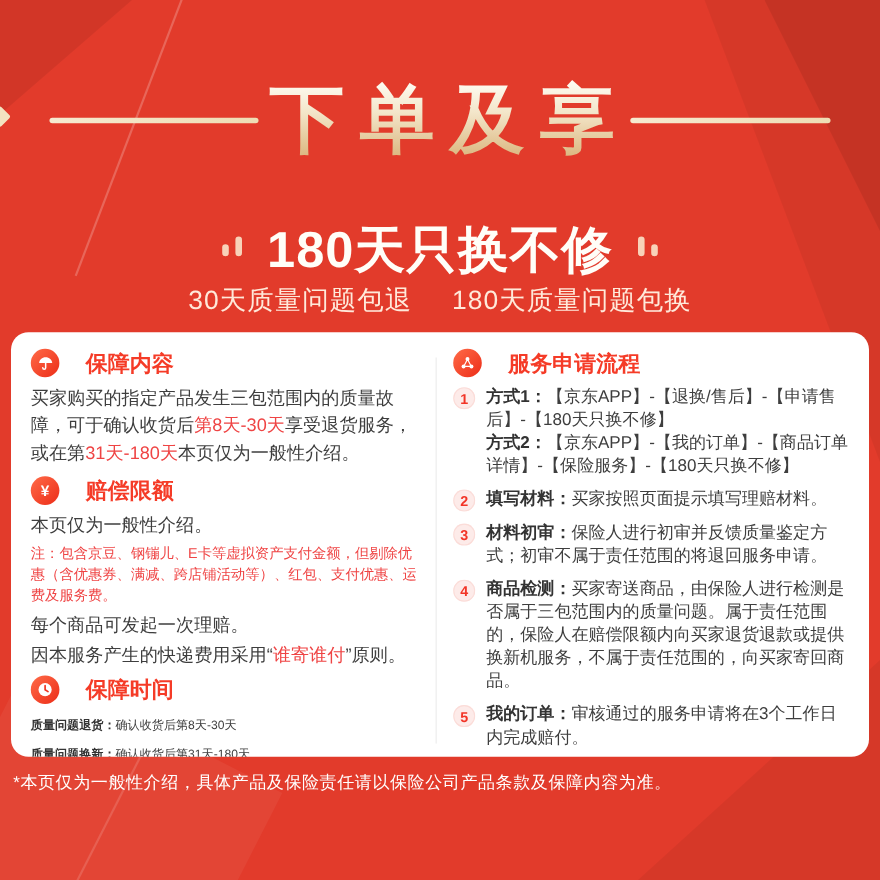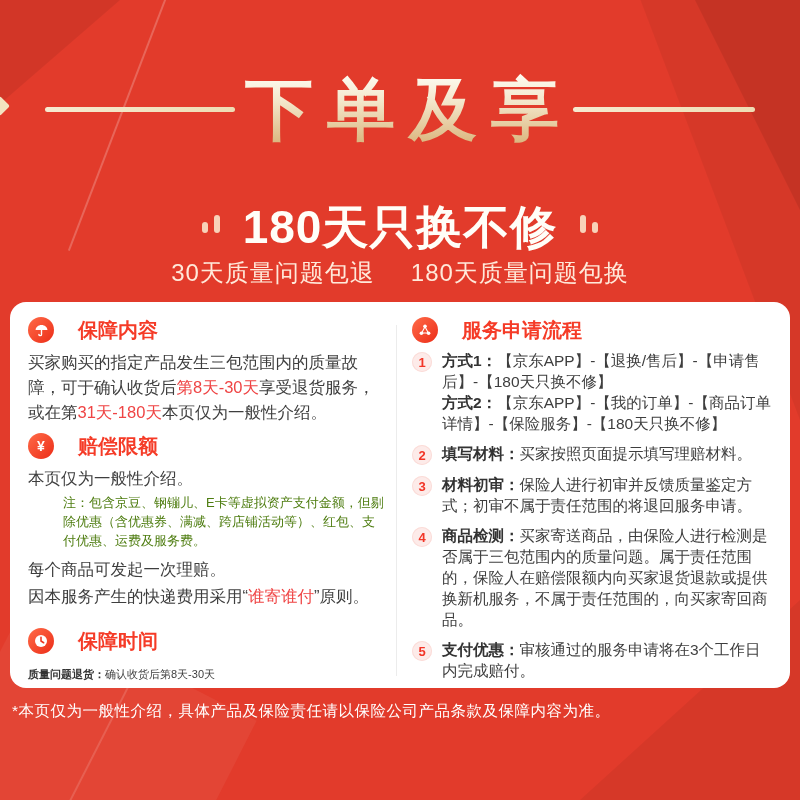--- a/index.html
+++ b/index.html
@@ -59,23 +59,23 @@
   .sec-h.mt { margin-top:2px; }
   .icon-badge { width:26px; height:26px; border-radius:50%; flex:none;
     background:linear-gradient(135deg,#ff6b48,#ec2d18);
     display:flex; align-items:center; justify-content:center;
     color:#fff; font-size:14px; font-weight:bold; }
   .sec-title { font-size:20px; font-weight:bold; color:#f53b27; }
   .body-t { font-size:16.5px; line-height:25px; color:#3e3e3e; }
   .p1 { margin-bottom:8px; }
   .b { font-weight:normal; color:#ef4444; }
   .limit-line { margin-bottom:2px; }
-  .note { font-size:13px; line-height:19px; color:#4d7c0f; margin-bottom:7px;margin-left:35px; }
+  .note { font-size:13px; line-height:19px; color:#ef4444; margin-bottom:7px; }
   .claim-line { margin-bottom:2px; }
-  .ship-line { margin-bottom:19px; }
+  .ship-line { margin-bottom:5px; }
   .sched { font-size:11px; line-height:26px; color:#3e3e3e; }
   .sched .lab { font-weight:bold; color:#333; }
   
   .step { display:flex; gap:10px; margin-bottom:9px; }
   .step-num { flex:none; width:20px; height:20px; border-radius:50%;
     background:#fdebe9; color:#f23527; font-size:13px; font-weight:bold;
     display:flex; align-items:center; justify-content:center; margin-top:2px;
     box-shadow:0 0 0 1px #fbdcd8 inset; }
   .step-body { font-size:15.5px; line-height:21px; color:#3e3e3e; }
   .step-lab { font-weight:bold; color:#333; }
@@ -193,21 +193,21 @@
           <div class="step-body"><span class="step-lab">材料初审：</span><span>保险人进行初审并反馈质量鉴定方式；初审不属于责任范围的将退回服务申请。</span></div>
         </div>
 
         <div class="step">
           <span class="step-num">4</span>
           <div class="step-body"><span class="step-lab">商品检测：</span><span>买家寄送商品，由保险人进行检测是否属于三包范围内的质量问题。属于责任范围的，保险人在赔偿限额内向买家退货退款或提供换新机服务，不属于责任范围的，向买家寄回商品。</span></div>
         </div>
 
         <div class="step">
           <span class="step-num">5</span>
-          <div class="step-body"><span class="step-lab">支付优惠：</span><span>审核通过的服务申请将在3个工作日内完成赔付。</span></div>
+          <div class="step-body"><span class="step-lab">我的订单：</span><span>审核通过的服务申请将在3个工作日内完成赔付。</span></div>
         </div>
 
       </div>
     </div>
   </div>
 
   <div class="footer-note">*本页仅为一般性介绍，具体产品及保险责任请以保险公司产品条款及保障内容为准。</div>
 
 </div>
 

